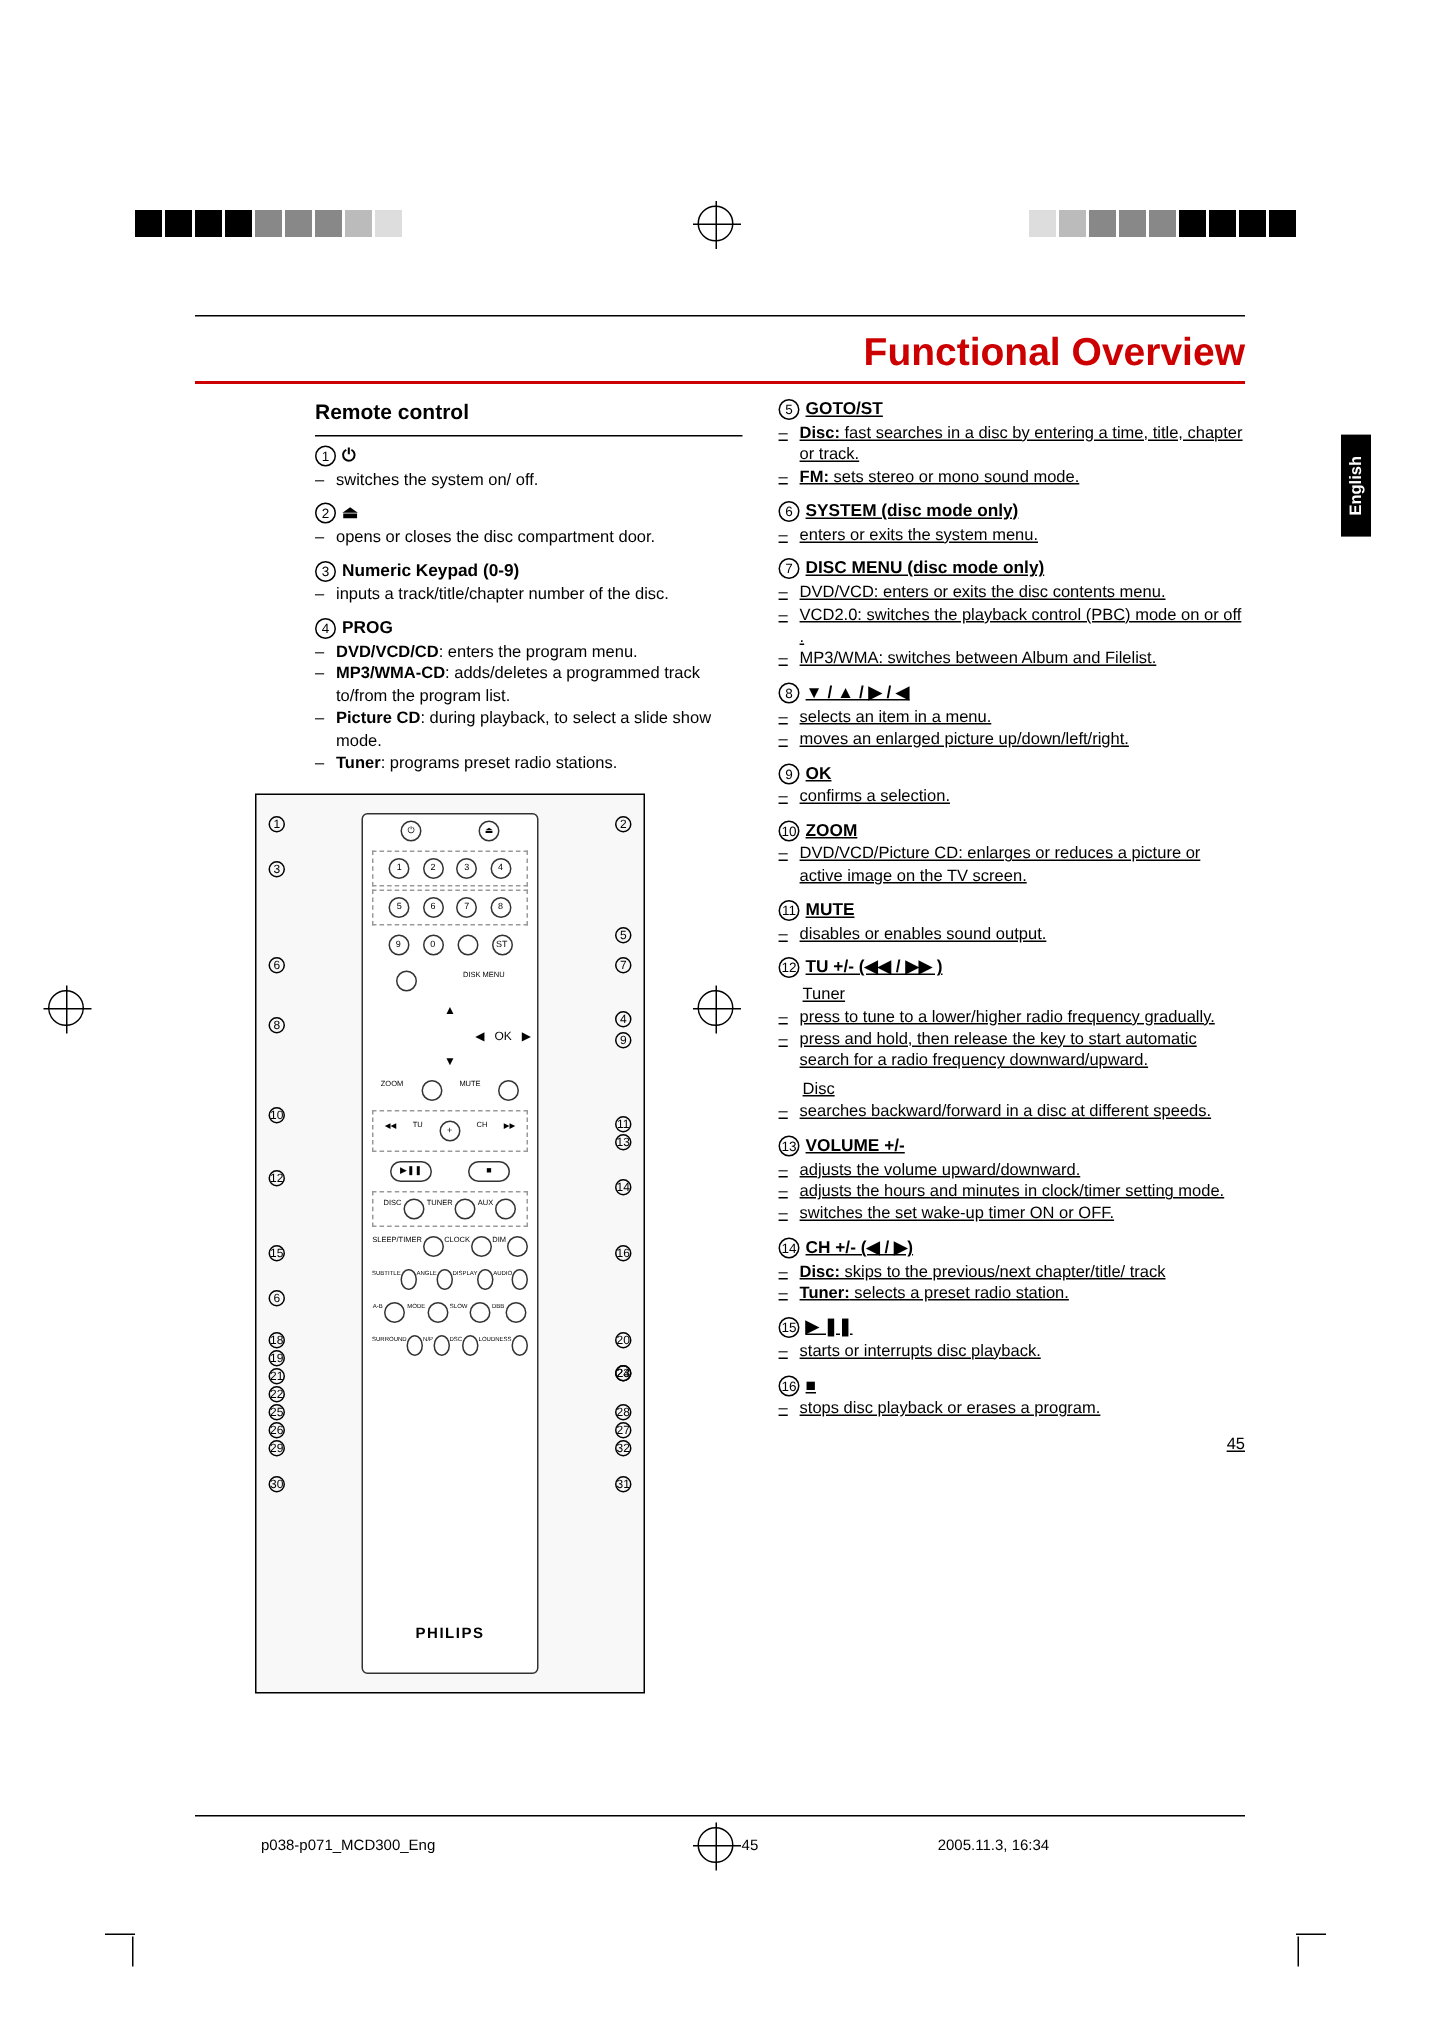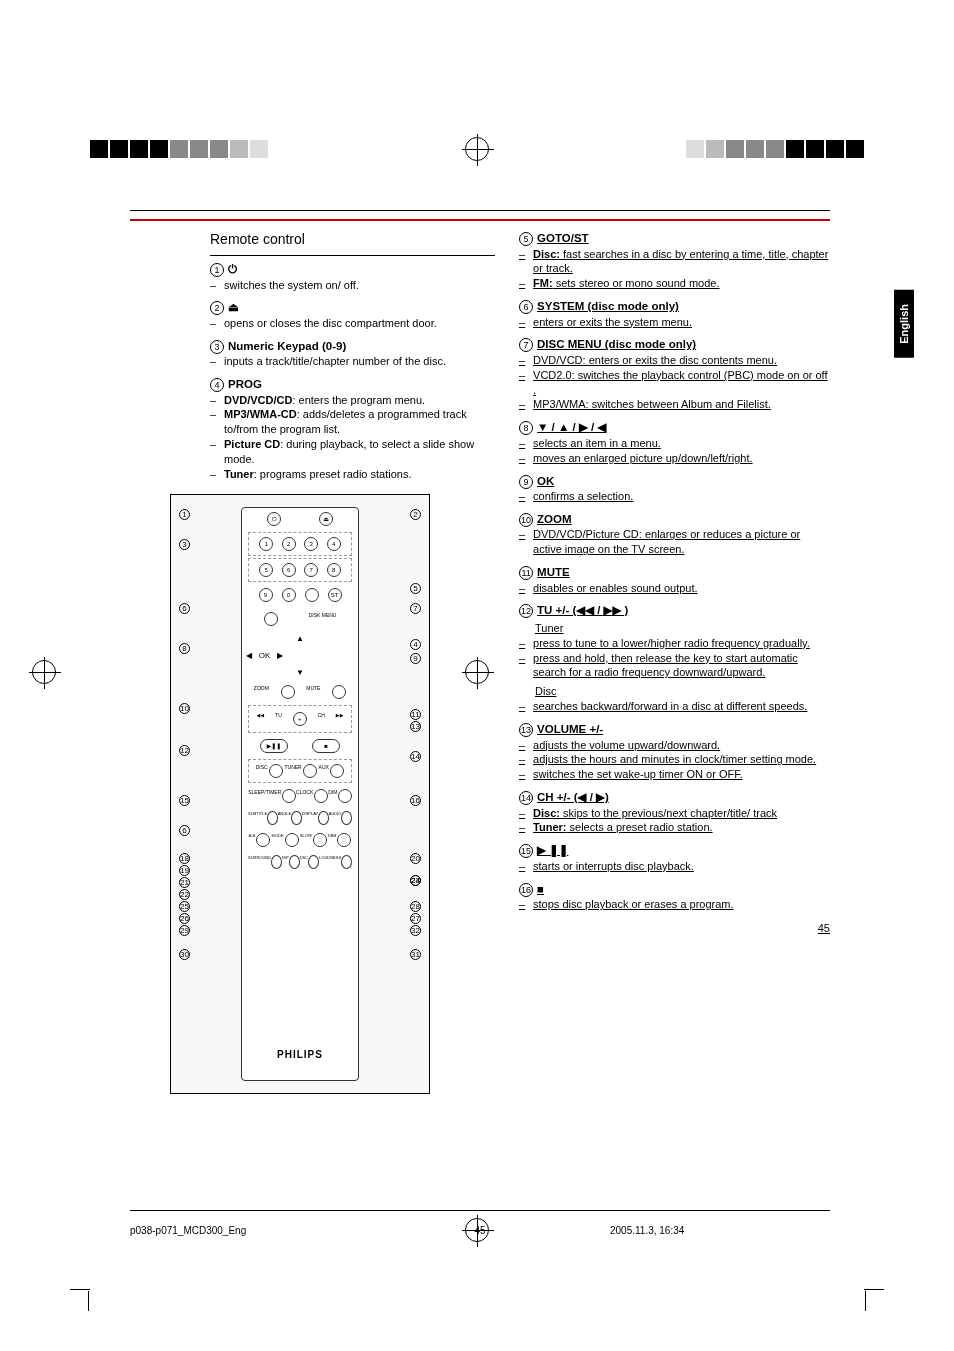--- a/index.html
+++ b/index.html
@@ -71,21 +71,21 @@
       border-top: 2px solid #c00;
       margin-bottom: 10px;
     }
     .columns {
       display: flex;
       gap: 24px;
     }
     .col-left { width: 54%; }
     .col-right { width: 46%; text-decoration: underline; }
     .section-heading {
-      font-weight: normal;
+      font-weight: bold;
       font-size: 14px;
       margin-bottom: 8px;
     }
     .section-hr { border-top: 1px solid #000; margin-bottom: 6px; }
     .item { margin-bottom: 8px; font-size: 11px; line-height: 1.35; }
     .item-head { font-weight: bold; font-size: 11.5px; }
     .num-circle {
       display: inline-block;
       width: 14px; height: 14px;
       border: 1px solid #000;
@@ -173,21 +173,21 @@
       border-top: 1px solid #000;
     }
     .footer-text {
       position: absolute;
       top: 1225px;
       left: 130px;
       width: 700px;
       display: flex;
       font-size: 10px;
     }
-    .footer-text > div:nth-child(1) { width: 40%; }
+    .footer-text > div:nth-child(1) { width: 40%; margin-left: 44px; }
     .footer-text > div:nth-child(2) { width: 20%; text-align: center; }
     .footer-text > div:nth-child(3) { width: 40%; text-align: left; padding-left: 60px;}
     .footer-target {
       position: absolute;
       top: 1218px;
       left: 50%;
       transform: translateX(-50%);
     }
     .side-target-left, .side-target-right {
       position: absolute;
@@ -240,20 +240,21 @@
   </div>
 </div>
 
 <div class="lang-tab">English</div>
 
 <div class="target side-target-left"></div>
 <div class="target side-target-right"></div>
 
 <div class="page">
   <div class="hr-top"></div>
+  <div class="title">Functional Overview</div>
   <div class="hr-under-title"></div>
 
   <div class="columns">
 
     <div class="col-left">
       <div style="margin-left:80px">
         <div class="section-heading">Remote control</div>
         <div class="section-hr"></div>
 
         <div class="item">
@@ -323,21 +324,21 @@
               <div class="rbtn">9</div>
               <div class="rbtn">0</div>
               <div class="rbtn"></div>
               <div class="rbtn">ST</div>
             </div>
           <div class="remote-btn-row">
               <div class="rbtn"></div>
               <div style="font-size:5px">DISK MENU</div>
             </div>
           <div style="text-align:center;font-size:8px;padding:4px">▲</div>
-          <div style="text-align:left;font-size:8px;padding:4px">◀ &nbsp; OK &nbsp; ▶</div>
+          <div style="text-align:right;font-size:8px;padding:4px">◀ &nbsp; OK &nbsp; ▶</div>
           <div style="text-align:center;font-size:8px;padding:4px">▼</div>
           <div class="remote-btn-row">
               <div style="font-size:5px">ZOOM</div>
               <div class="rbtn"></div>
               <div style="font-size:5px">MUTE</div>
               <div class="rbtn"></div>
             </div>
           <div class="remote-btn-row" style="border:1px dashed #999;margin:2px 6px;padding:6px 2px">
             <div style="font-size:5px">◀◀</div>
               <div style="font-size:5px">TU</div>

